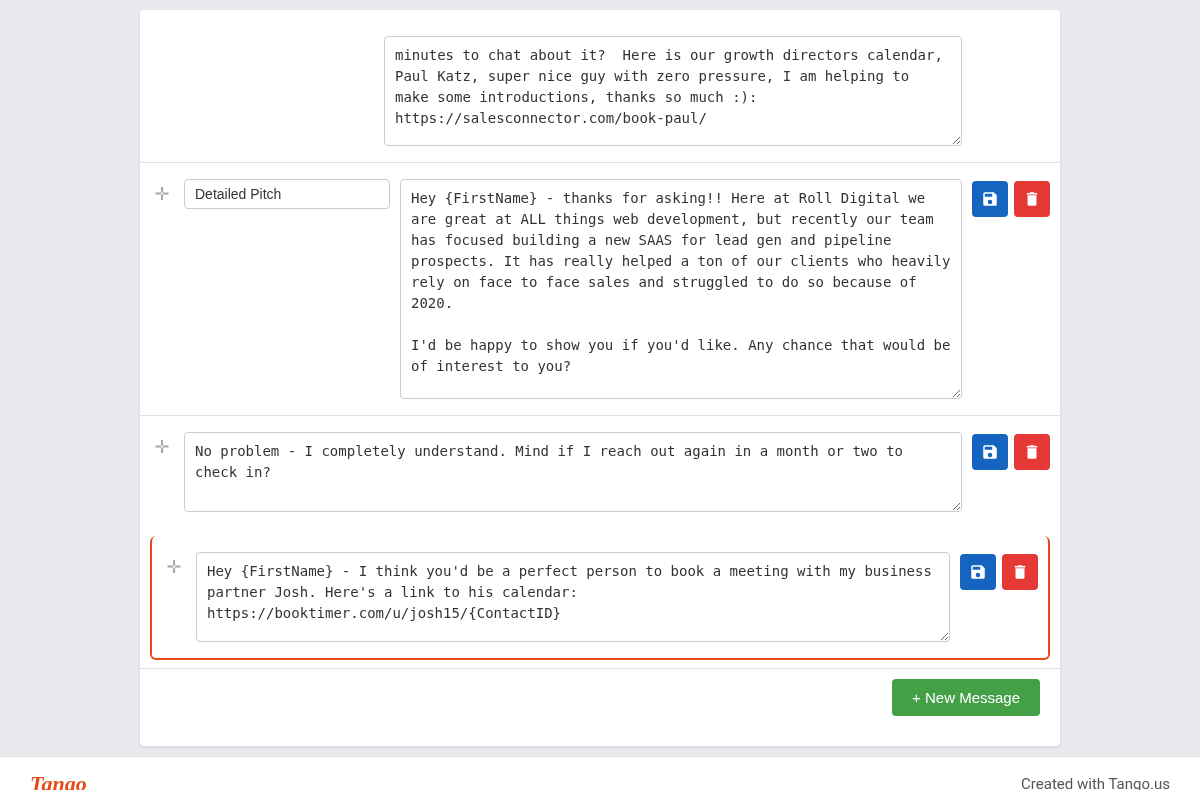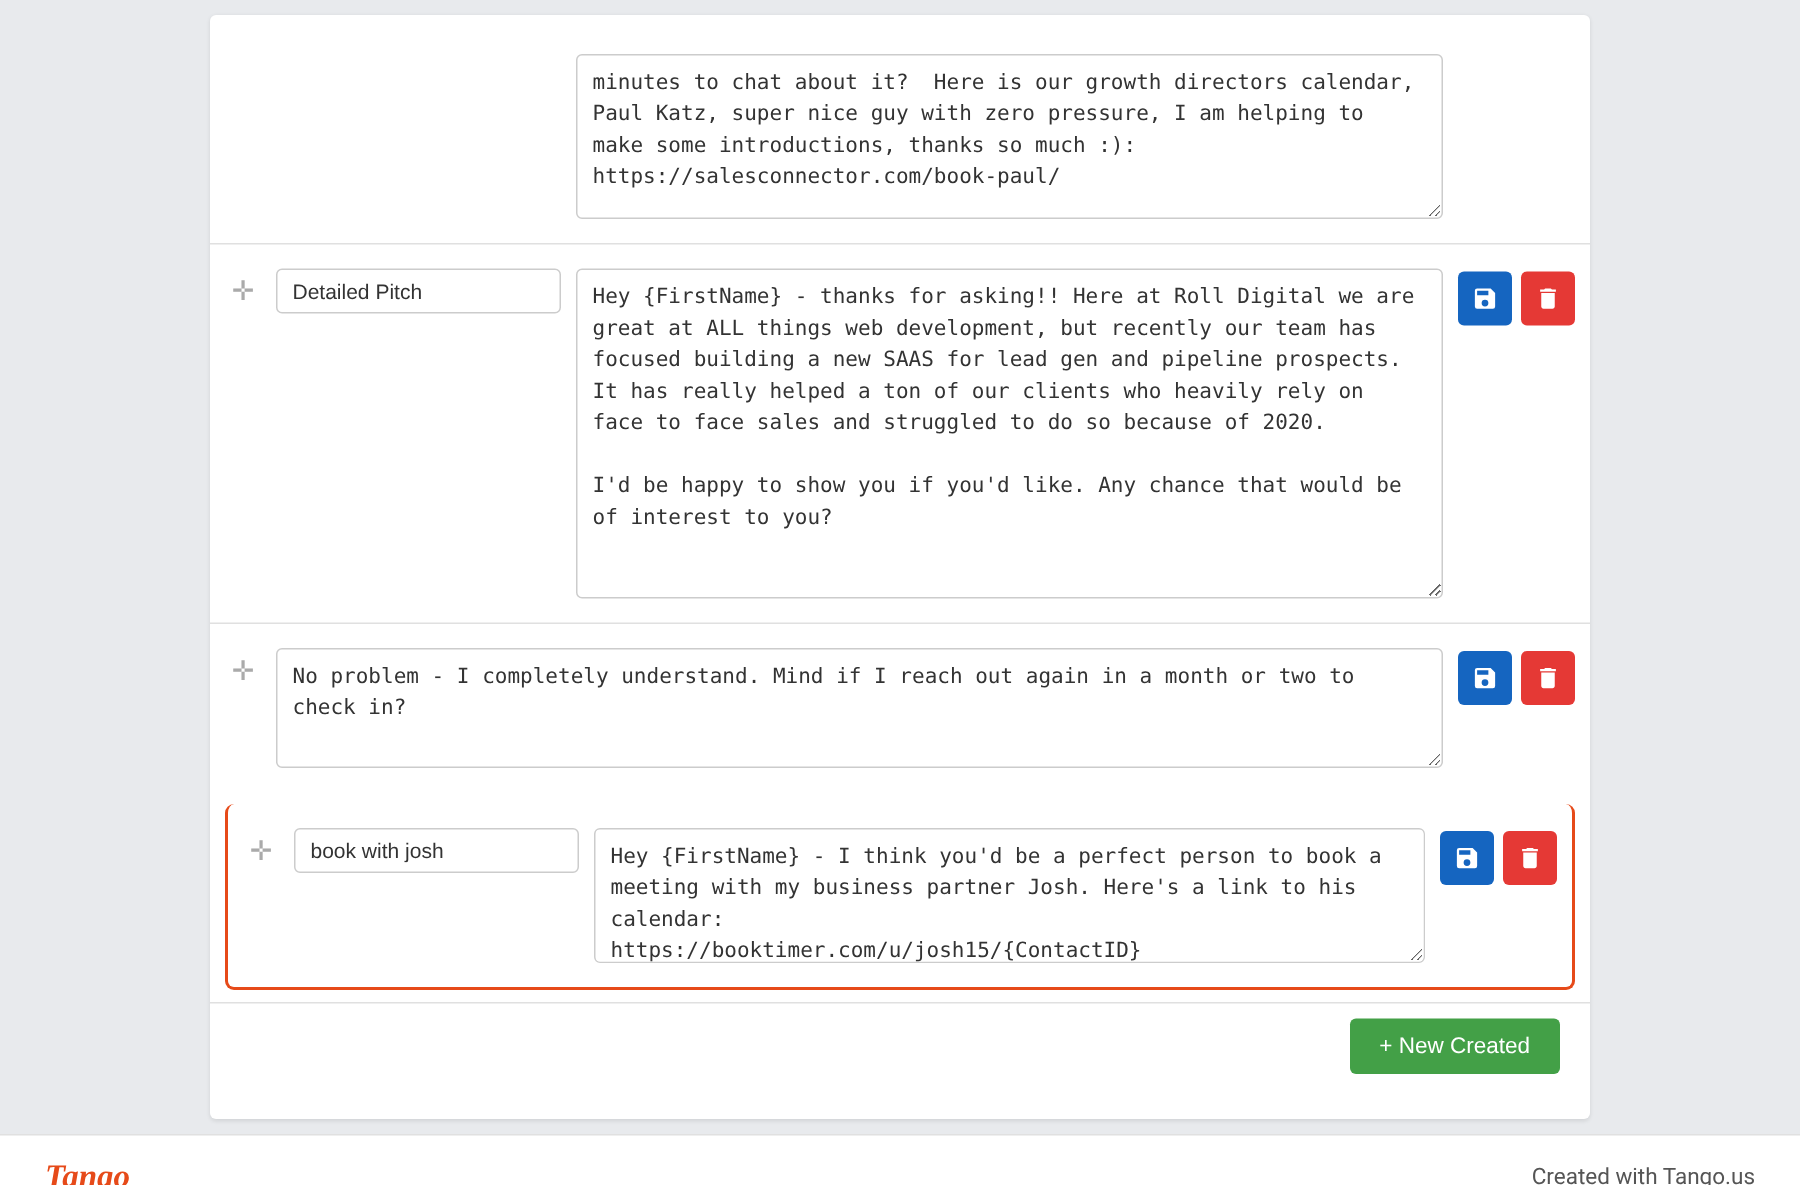--- a/index.html
+++ b/index.html
@@ -45,21 +45,21 @@
       color: #aaa;
       font-size: 18px;
       cursor: move;
       padding-top: 4px;
       flex-shrink: 0;
       width: 24px;
       text-align: center;
     }
 
     .name-input {
-      width: 190px;
+      width: 206px;
       flex-shrink: 0;
       padding: 6px 10px;
       border: 1px solid #ccc;
       border-radius: 4px;
       font-size: 14px;
       color: #333;
     }
 
     .message-textarea {
       flex: 1;
@@ -214,40 +214,39 @@
           <svg width="18" height="18" viewBox="0 0 24 24" fill="white">
               <path d="M6 19c0 1.1.9 2 2 2h8c1.1 0 2-.9 2-2V7H6v12zM19 4h-3.5l-1-1h-5l-1 1H5v2h14V4z"></path>
             </svg>
         </button>
       </div>
     </div>
 
     <div style="padding: 8px 10px;">
       <div class="message-row highlighted-row" style="border-top: none; margin: 0;">
         <div class="drag-handle">✛</div>
-        <input type="text" class="name-input" value="book with josh" style="">
         <textarea class="message-textarea" style="min-height: 90px;">Hey {FirstName} - I think you'd be a perfect person to book a meeting with my business partner Josh. Here's a link to his calendar:
 https://booktimer.com/u/josh15/{ContactID}</textarea>
         <div class="action-buttons">
           <button class="btn-save">
             <svg width="18" height="18" viewBox="0 0 24 24" fill="white">
                 <path d="M17 3H5a2 2 0 0 0-2 2v14a2 2 0 0 0 2 2h14a2 2 0 0 0 2-2V7l-4-4zm-5 16a3 3 0 1 1 0-6 3 3 0 0 1 0 6zm3-10H5V5h10v4z"></path>
               </svg>
           </button>
           <button class="btn-delete">
             <svg width="18" height="18" viewBox="0 0 24 24" fill="white">
                 <path d="M6 19c0 1.1.9 2 2 2h8c1.1 0 2-.9 2-2V7H6v12zM19 4h-3.5l-1-1h-5l-1 1H5v2h14V4z"></path>
               </svg>
           </button>
         </div>
       </div>
     </div>
 
     <div class="bottom-bar">
-      <button class="btn-new-message">+ New Created</button>
+      <button class="btn-new-message">+ New Message</button>
     </div>
 
   </div>
 </div>
 
 <div class="footer">
   <span class="footer-logo">Tango</span>
   <span class="footer-credit">Created with Tango.us</span>
 </div>
 

